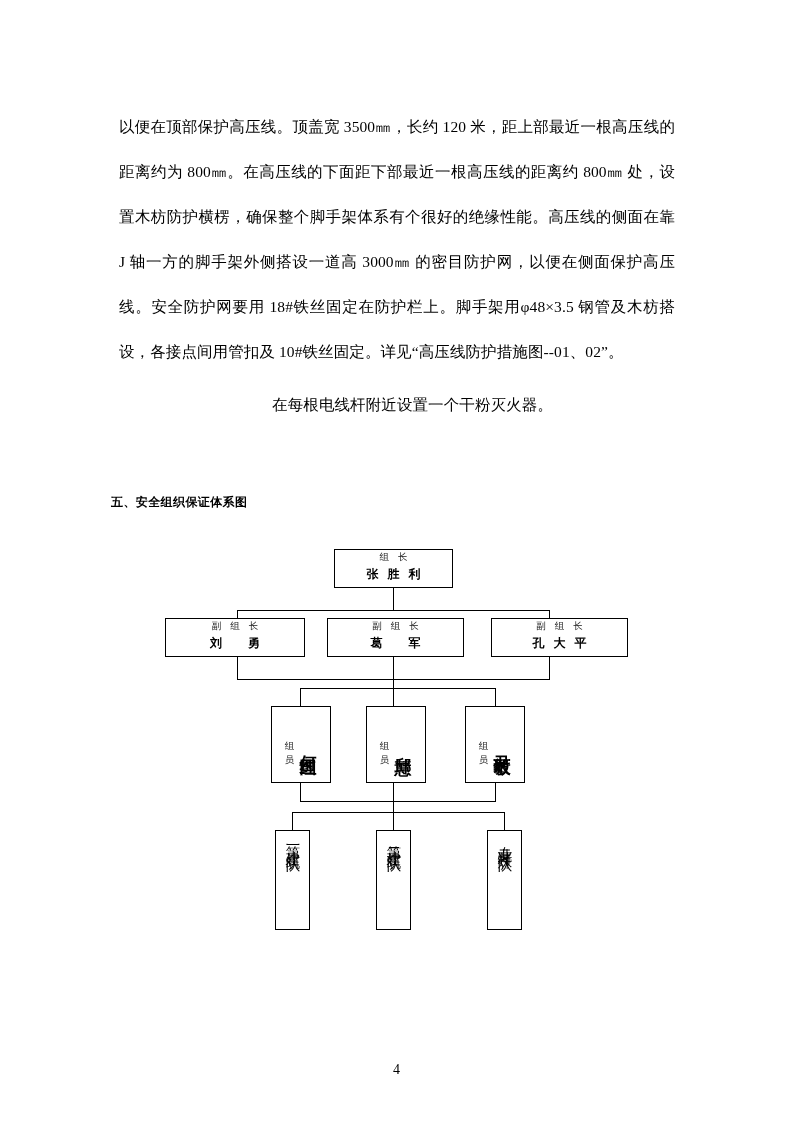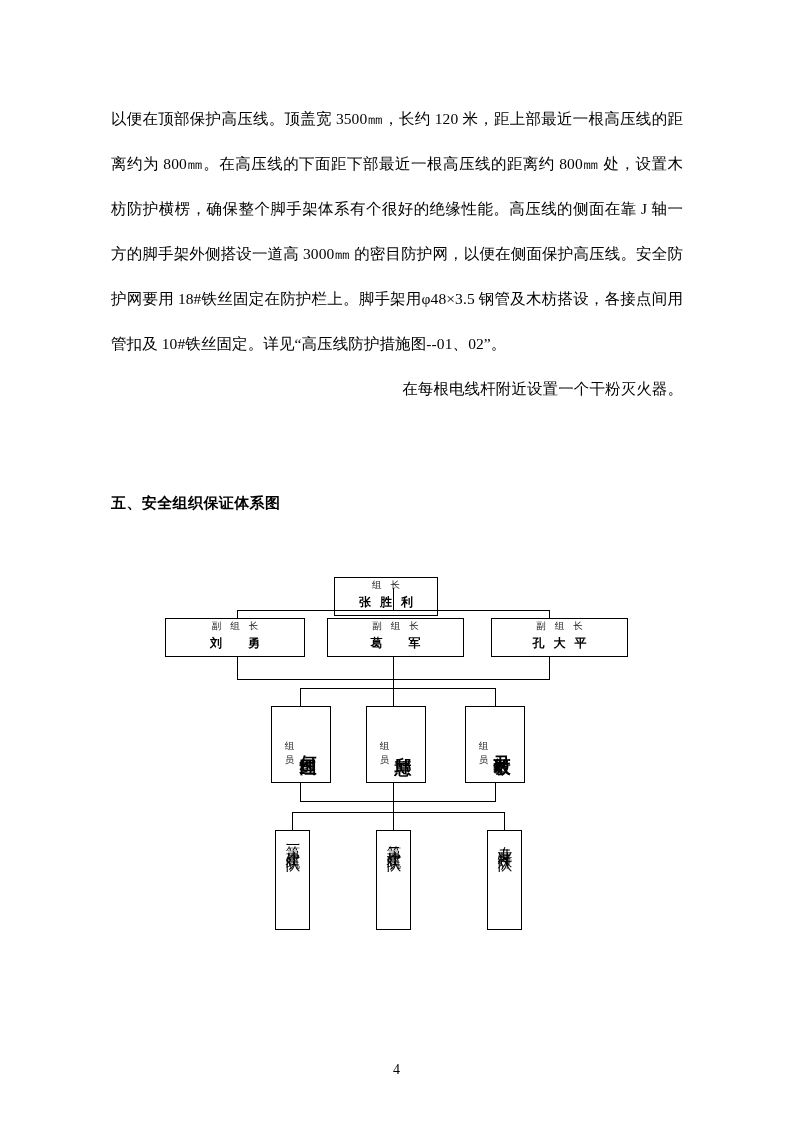--- a/index.html
+++ b/index.html
@@ -25,34 +25,34 @@
     left: 111px;
     top: 96px;
     width: 572px;
   }
   .para {
     font-size: 15.5px;
     line-height: 45px;
     text-align: justify;
     text-justify: inter-ideograph;
     letter-spacing: 0.1px;
-    margin: 0;
+    margin: 8px;
   }
   .para.indent {
     text-indent: 2em;
-    text-align: right;
+    text-align: center;
   }
   .para.just-all {
     text-align: justify;
   }
 
   .heading {
     position: absolute;
     left: 111px;
-    font-size: 15px;
+    font-size: 12px;
     font-weight: bold;
     letter-spacing: 0.4px;
     font-family: "DejaVu Sans", "Liberation Sans", sans-serif;
   }
 
   
   #chart {
     position: absolute;
     left: 0;
     top: 0;
@@ -162,21 +162,21 @@
 
   <div class="doc-body">
     <p class="para just-all">以便在顶部保护高压线。顶盖宽 3500㎜，长约 120 米，距上部最近一根高压线的距离约为 800㎜。在高压线的下面距下部最近一根高压线的距离约 800㎜ 处，设置木枋防护横楞，确保整个脚手架体系有个很好的绝缘性能。高压线的侧面在靠 J 轴一方的脚手架外侧搭设一道高 3000㎜ 的密目防护网，以便在侧面保护高压线。安全防护网要用 18#铁丝固定在防护栏上。脚手架用φ48×3.5 钢管及木枋搭设，各接点间用管扣及 10#铁丝固定。详见“高压线防护措施图--01、02”。</p>
     <p class="para indent">在每根电线杆附近设置一个干粉灭火器。</p>
   </div>
 
   <h2 class="heading" style="top:494px;margin:0;">五、安全组织保证体系图</h2>
 
   <div id="chart">
 
-    <div class="node node-h" style="left:334px;top:549px;width:104px;height:39px;margin-top:28px;">
+    <div class="node node-h" style="left:334px;top:549px;width:119px;height:39px;">
       <span class="role">组长</span>
       <span class="name sp-sm">张胜利</span>
     </div>
 
     <div class="ln ln-v" style="left:393px;top:588px;height:23px;"></div>
     <div class="ln ln-h" style="left:237px;top:610px;width:313px;"></div>
     <div class="ln ln-v" style="left:237px;top:610px;height:9px;"></div>
     <div class="ln ln-v" style="left:549px;top:610px;height:9px;"></div>
 
     <div class="node node-h" style="left:165px;top:618px;width:140px;height:39px;">

